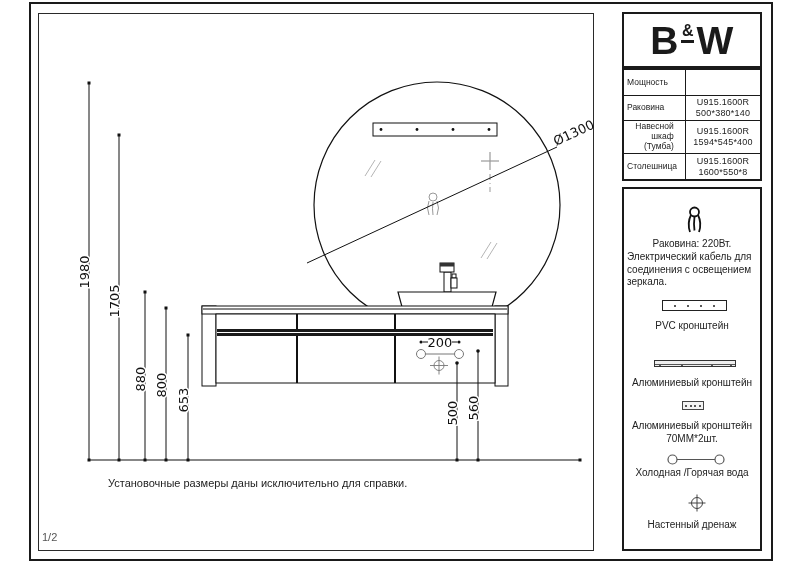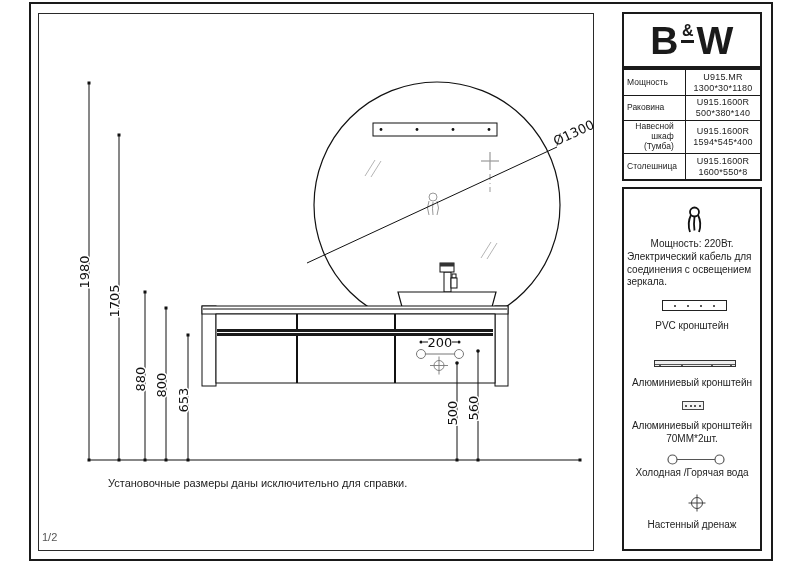--- a/index.html
+++ b/index.html
@@ -173,22 +173,20 @@
 
   <div class="logo-box">
     <span class="logo-b">B</span>
     <span class="logo-amp">&amp;</span>
     <span class="logo-w">W</span>
   </div>
 
   <div class="spec-table">
     <div class="spec-row">
       <div class="spec-label">Мощность</div>
-      <div class="spec-value">U915.MR
-1300*30*1180</div>
     </div>
     <div class="spec-row">
       <div class="spec-label">Раковина</div>
       <div class="spec-value">U915.1600R
 500*380*140</div>
     </div>
     <div class="spec-row">
       <div class="spec-label">Навесной
 шкаф
 (Тумба)</div>
@@ -204,21 +202,21 @@
 
   <div class="info-box">
     <svg class="icon-abs" style="left:60px; top:16px;" width="21" height="30" viewBox="0 0 21 30">
       <g stroke="#111" fill="none" stroke-width="1.8">
         <circle cx="10.5" cy="7" r="4.5"></circle>
         <path d="M7,10 q-4,8 -1,17"></path>
         <path d="M14,10 q4,8 1,17"></path>
         <path d="M10.5,11.5 q-1,8 0,14"></path>
       </g>
     </svg>
-    <div class="info-item" style="top:49px;">Мощность: 220Вт.</div>
+    <div class="info-item" style="top:49px;">Раковина: 220Вт.</div>
     <div class="info-left" style="top:62px;">Электрический кабель для</div>
     <div class="info-left" style="top:74.5px;">соединения с освещением</div>
     <div class="info-left" style="top:87px;">зеркала.</div>
 
     <div class="icon-abs pvc-rect" style="left:38px; top:111px;">
         <i></i>
         <i></i>
         <i></i>
         <i></i>
       </div>

